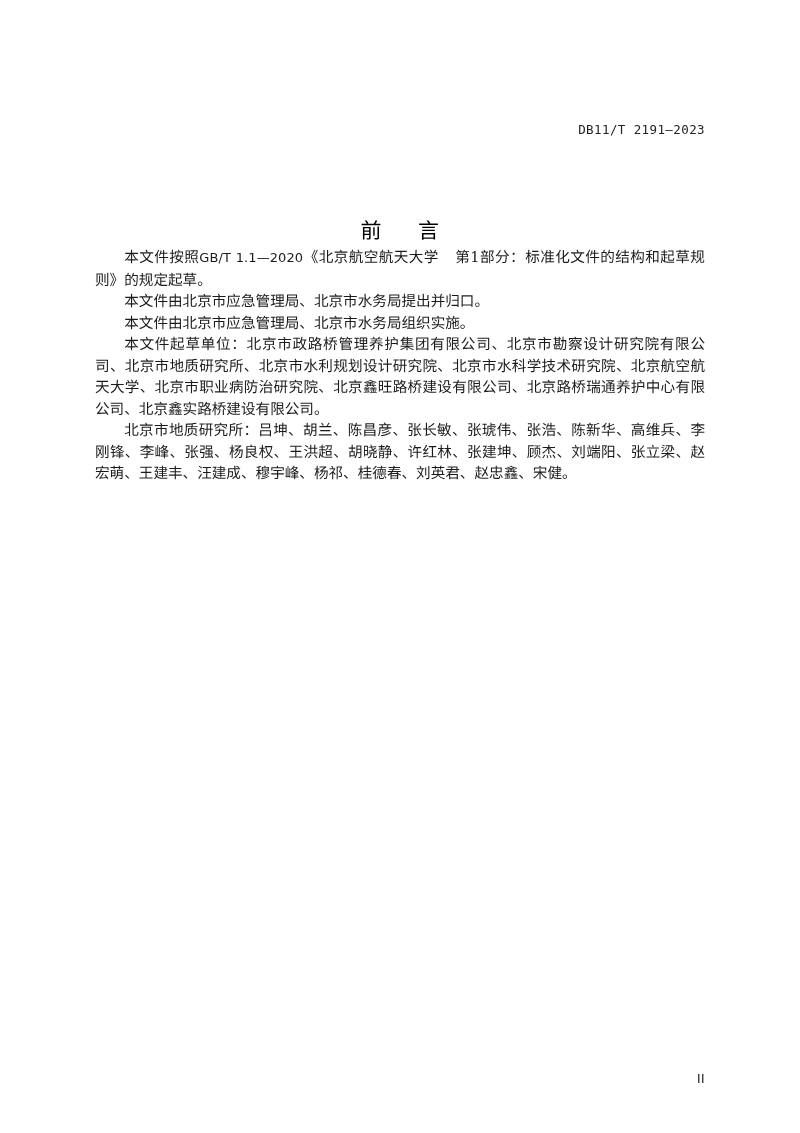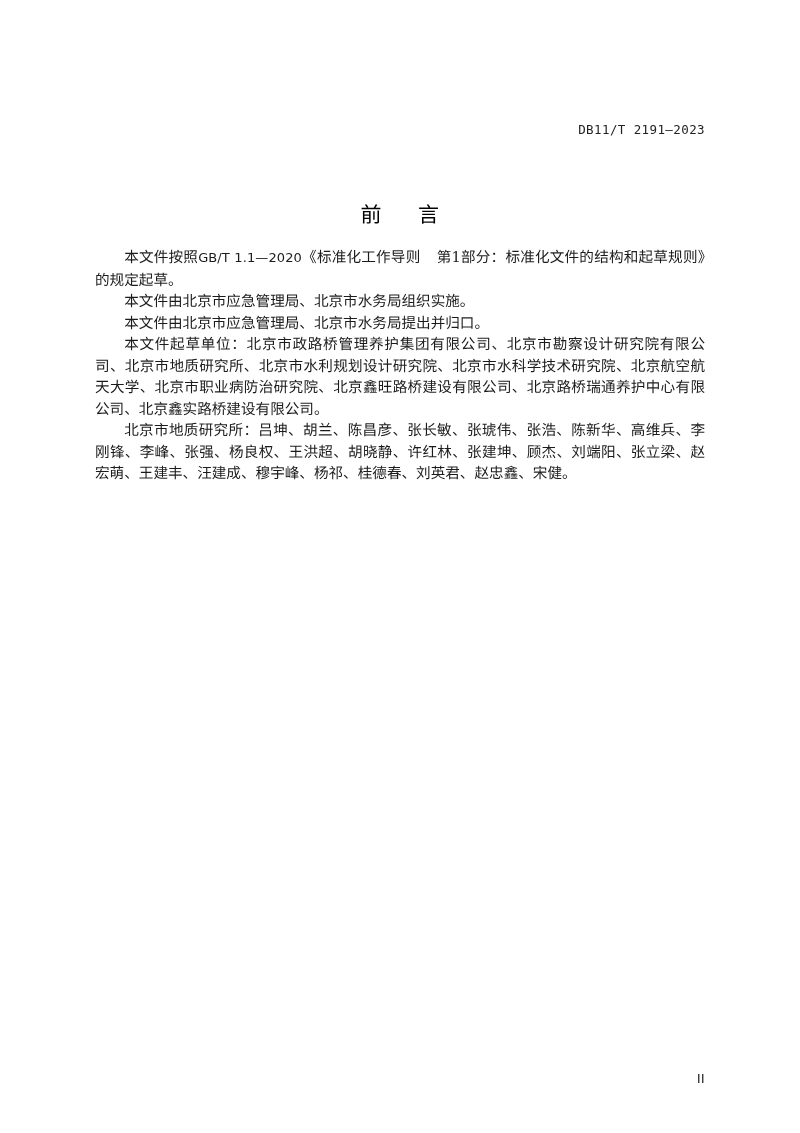--- a/index.html
+++ b/index.html
@@ -33,21 +33,21 @@
     font-family: "DejaVu Sans Mono", "Liberation Mono", monospace;
     font-size: 12.5px;
     letter-spacing: 0.4px;
     color: #222222;
     white-space: nowrap;
   }
 
   
   .doc-title {
     position: absolute;
-    top: 168px;
+    top: 184px;
     left: 0;
     width: 100%;
     text-align: center;
     font-size: 21px;
     font-weight: normal;
     letter-spacing: 0.5px;
     color: #000000;
     font-family: Liberation Serif, serif;
   }
   .doc-title .gap {
@@ -107,25 +107,25 @@
 <div class="page">
 
   <div class="page-header">
     <span class="std-number">DB11/T 2191—2023</span>
   </div>
 
   <h1 class="doc-title"><span>前</span><span class="gap"></span><span>言</span></h1>
 
   <div class="body-block">
 
-    <p class="para"><span>本文件按照</span><span class="latin">GB/T 1.1—2020</span><span>《标准化工作导则</span><span class="wide-space"></span><span>第1部分：</span><span>标准化文件的结构和起草规则》的规定起草。</span></p>
+    <p class="para"><span>本文件按照</span><span class="latin">GB/T 1.1—2020</span><span>《北京航空航天大学</span><span class="wide-space"></span><span>第1部分：</span><span>标准化文件的结构和起草规则》的规定起草。</span></p>
+
+    <p class="para">本文件由北京市应急管理局、北京市水务局提出并归口。</p>
 
     <p class="para">本文件由北京市应急管理局、北京市水务局组织实施。</p>
-
-    <p class="para">本文件由北京市应急管理局、北京市水务局提出并归口。</p>
 
     <p class="para">本文件起草单位：北京市政路桥管理养护集团有限公司、北京市勘察设计研究院有限公司、北京市地质研究所、北京市水利规划设计研究院、北京市水科学技术研究院、北京航空航天大学、北京市职业病防治研究院、北京鑫旺路桥建设有限公司、北京路桥瑞通养护中心有限公司、北京鑫实路桥建设有限公司。</p>
 
     <p class="para">北京市地质研究所：吕坤、胡兰、陈昌彦、张长敏、张琥伟、张浩、陈新华、高维兵、李刚锋、李峰、张强、杨良权、王洪超、胡晓静、许红林、张建坤、顾杰、刘端阳、张立梁、赵宏萌、王建丰、汪建成、穆宇峰、杨祁、桂德春、刘英君、赵忠鑫、宋健。</p>
 
   </div>
 
   <div class="page-footer">
     <span class="folio">II</span>
   </div>

